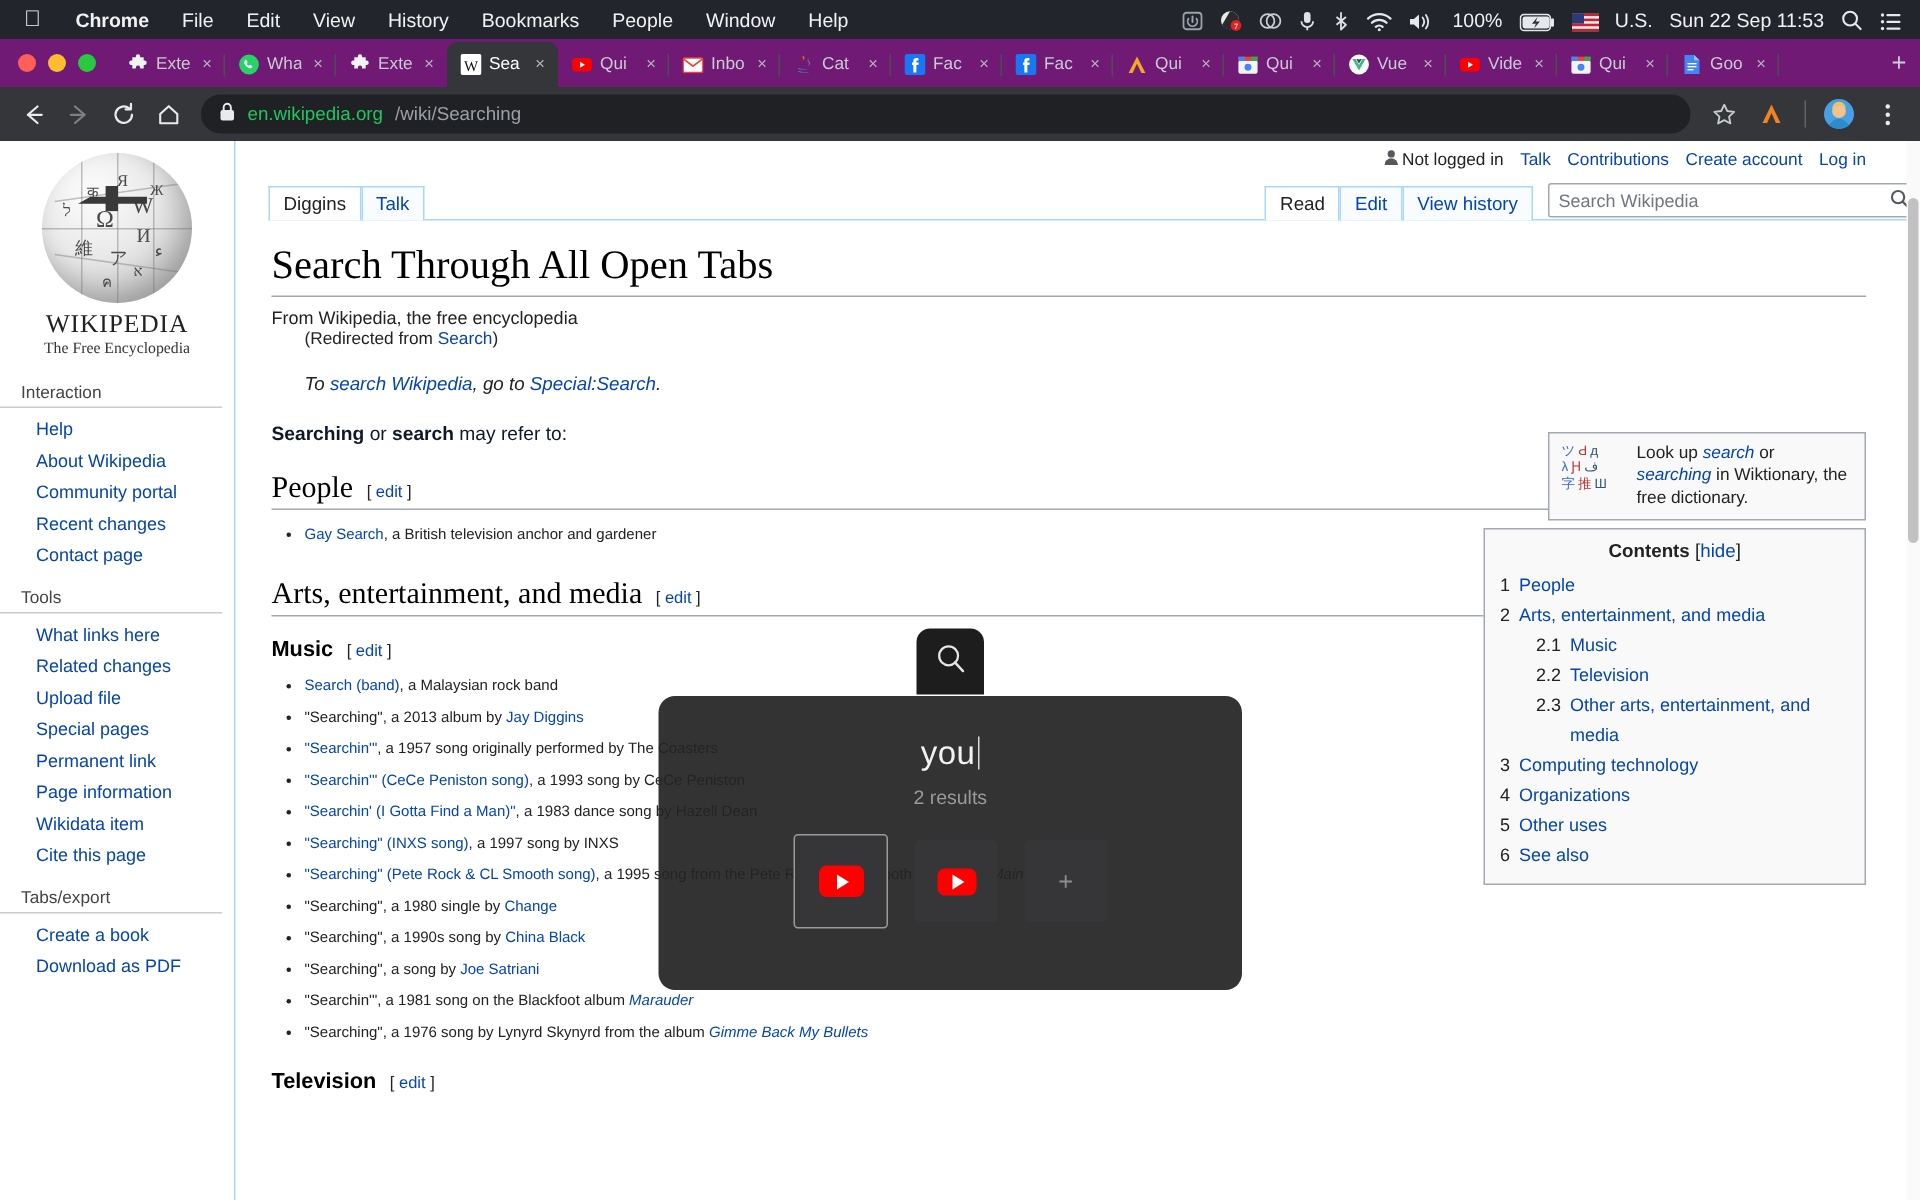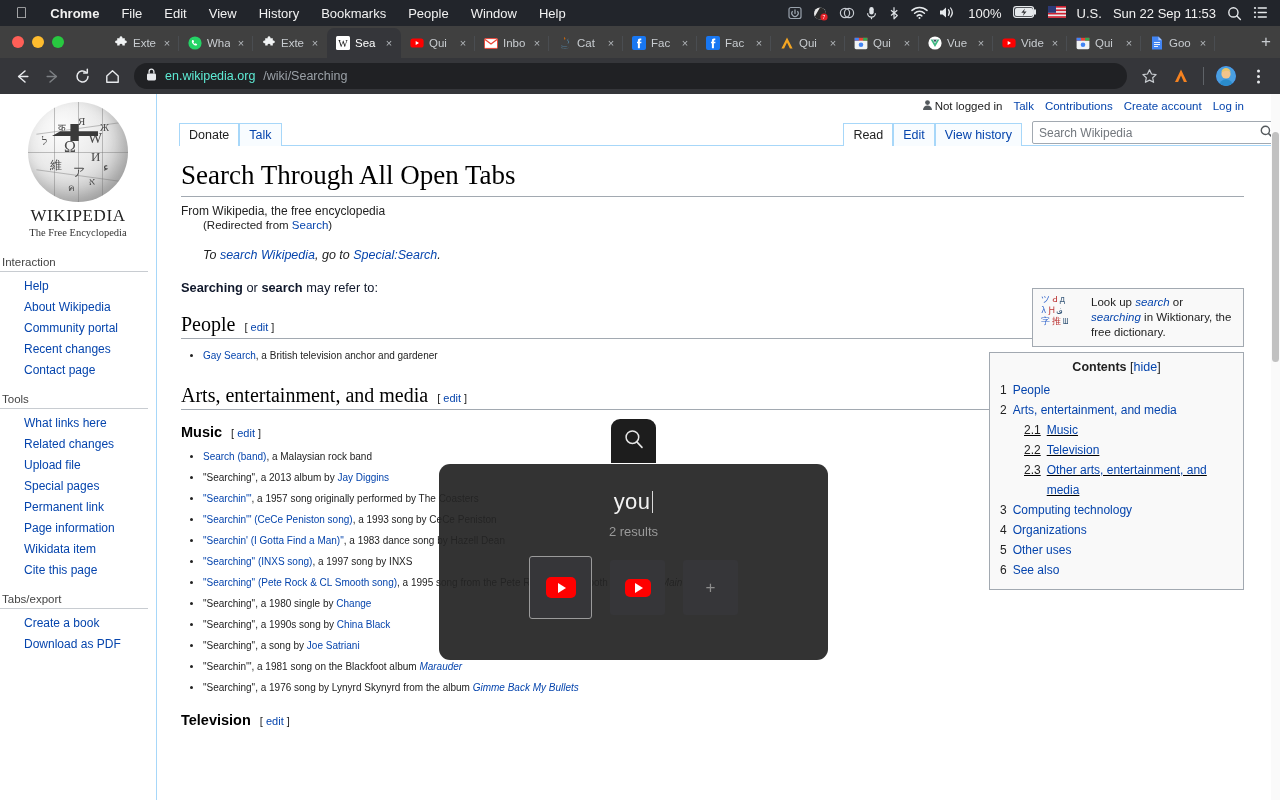--- a/index.html
+++ b/index.html
@@ -12,28 +12,28 @@
   }
 
   
   .menubar {
     height:26px; background:#22252b; display:flex; align-items:center;
     color:#f2f2f2; font-size:13px; padding:0 8px; position:relative;
   }
   .menubar .apple { font-size:15px; padding:0 12px 2px 8px; line-height:1; }
   .menubar .mi { padding:0 11px; white-space:nowrap; }
   .menubar .mi.bold { font-weight:bold; }
-  .menubar .right { margin-left:auto; display:flex; align-items:flex-start; gap:11px; padding-right:4px; }
+  .menubar .right { margin-left:auto; display:flex; align-items:flex-end; gap:11px; padding-right:4px; }
   .mb-ico { display:inline-flex; align-items:center; justify-content:center; position:relative; }
   .mb-text { font-size:13px; white-space:nowrap; }
 
   
   .tabstrip {
-    height:32px; background:#404040; display:flex; align-items:center;
-    padding-left:8px; position:relative;gap:29px;
+    height:32px; background:#701a75; display:flex; align-items:center;
+    padding-left:8px; position:relative;
   }
   .traffic { display:flex; align-items:center; gap:8px; height:32px; padding:0 12px 0 4px; }
   .dot { width:12px; height:12px; border-radius:50%; }
   .dot.r { background:#ff5f57; } .dot.y { background:#febc2e; } .dot.g { background:#28c840; }
   .tabs { display:flex; align-items:flex-end; height:32px; flex:1; min-width:0; }
   .tab {
     height:30px; display:flex; align-items:center; gap:5px;
     padding:0 6px 0 9px; min-width:0; width:74px; position:relative;
     color:#c8ccd0; font-size:11.5px; border-radius:7px 7px 0 0;
   }
@@ -46,21 +46,21 @@
 
   
   .toolbar { height:36px; background:#35363a; display:flex; align-items:center; padding:0 8px; gap:2px; }
   .tbtn { width:28px; height:28px; border-radius:50%; display:flex; align-items:center; justify-content:center; color:#e8eaed; }
   .tbtn.dim { color:#7d8084; }
   .omni {
     flex:1; height:26px; background:#202124; border-radius:13px;
     display:flex; align-items:center; padding:0 12px; margin:0 6px;
     color:#e8eaed; font-size:12.5px; gap:8px; min-width:0;
   }
-  .omni .url-host { color:#5eead4; }
+  .omni .url-host { color:#22c55e; }
   .omni .url-path { color:#9aa0a6; }
   .tb-right { display:flex; align-items:center; gap:4px; }
   .tb-sep { width:1px; height:18px; background:#5f6368; margin:0 4px; }
   .avatar { width:20px; height:20px; border-radius:50%; background:#3d6fd6; overflow:hidden; position:relative; }
 
   
   .page { position:relative; height:calc(800px - 26px - 32px - 36px); background:#fff; overflow:hidden; display:flex; }
   .page-scroll-track { position:absolute; right:0; top:0; width:9px; height:100%; background:#fafafa; }
   .page-scroll-thumb { position:absolute; right:1px; top:38px; width:7px; height:230px; background:#c1c1c1; border-radius:4px; }
 
@@ -72,21 +72,21 @@
     background:
       radial-gradient(circle at 34% 28%, #fdfdfd 0%, #e9e9e9 42%, #cfcfcf 68%, #a8a8a8 100%);
     position:relative; overflow:hidden;
     box-shadow:inset -6px -8px 16px rgba(0,0,0,0.18);
   }
   .globe .gl { position:absolute; color:#4a4a4a; font-family:"Liberation Serif", serif; }
   .globe .seam { position:absolute; background:rgba(120,120,120,0.45); }
   .wm-title { font-family:"Liberation Serif", serif; font-size:17px; letter-spacing:.6px; margin-top:4px; color:#222; }
   .wm-sub { font-family:"Liberation Serif", serif; font-size:10.5px; color:#333; margin-top:1px; }
   .nav-group { margin-top:9px; }
-  .nav-head { font-size:11.5px; color:#444; padding:3px 0 3px 2px; border-bottom:1px solid #c8ccd1; margin:0 8px 4px 0; display:flex; align-items:center; }
+  .nav-head { font-size:11.5px; color:#444; padding:3px 0 3px 14px; border-bottom:1px solid #c8ccd1; margin:0 8px 4px 0; display:flex; align-items:center; }
   .nav-item { font-size:12px; color:#0645ad; padding:2px 0 2px 24px; line-height:17px; white-space:nowrap; }
   .nav-item.visited { color:#0b0080; }
 
   
   .content { flex:1; min-width:0; border-left:1px solid #a7d7f9; padding:0; position:relative; background:#fff; }
   .user-links { text-align:right; font-size:11.5px; padding:6px 36px 0 0; color:#222; }
   .user-links a { color:#0645ad; margin-left:11px; text-decoration:none; }
   .user-links .notlogged { color:#222;text-align:right; }
   .person-ico { display:inline-block; width:9px; height:9px; position:relative; margin-right:3px; }
 
@@ -132,34 +132,34 @@
   ul.wlist { margin:6px 0 0 0; padding-left:22px; }
   ul.wlist li { font-size:10px; color:#222; line-height:21px; list-style:disc; margin-bottom:0px; }
   ul.wlist li a { color:#0645ad; text-decoration:none; }
 
   
   .wikt-box {
     position:absolute; right:36px; top:194px; width:212px;
     border:1px solid #a2a9b1; background:#f9f9f9; padding:6px 8px;
     display:flex; gap:8px; font-size:11.5px; color:#222; line-height:15px;
   }
-  .wikt-logo { width:42px; flex:0 0 42px; font-size:9px; line-height:11px; color:#36c; font-family:Liberation Mono, monospace; }
+  .wikt-logo { width:42px; flex:0 0 42px; font-size:9px; line-height:11px; color:#36c; font-family:Liberation Sans, sans-serif; }
   .wikt-logo div span { margin-right:2px; }
   .wikt-box a { color:#0645ad; font-style:italic; text-decoration:none; }
   .toc {
     position:absolute; right:36px; top:258px; width:255px;
     border:1px solid #a2a9b1; background:#f9f9f9; padding:7px 10px 9px 10px; font-size:12px;
   }
   .toc-title { text-align:center; font-weight:bold; font-size:12.5px; color:#222; margin-bottom:6px; }
   .toc-title .hide { font-weight:normal; color:#222; }
   .toc-title .hide a { color:#0645ad; text-decoration:none; }
   .toc-row { display:flex; line-height:20px; }
   .toc-num { color:#222; flex:0 0 auto; margin-right:6px; }
   .toc-row a { color:#0645ad; text-decoration:none; }
-  .toc-row.l2 { padding-left:24px;text-decoration:underline; }
+  .toc-row.l2 { padding-left:24px; }
 
   
   .ext-tab {
     position:absolute; left:611px; top:325px; width:45px; height:44px;
     background:#1d1d1d; border-radius:9px 9px 0 0; z-index:40;
     display:flex; align-items:center; justify-content:center;
   }
   .ext-panel {
     position:absolute; left:439px; top:370px; width:389px; height:196px;
     background:rgba(36,36,36,0.93); border-radius:11px; z-index:41;
@@ -609,21 +609,21 @@
     <div class="user-links">
       <span class="person-ico">
         <svg width="9" height="10" viewBox="0 0 9 10">
             <circle cx="4.5" cy="2.6" r="2.4" fill="#54595d"></circle>
             <path d="M0 10a4.5 4.5 0 0 1 9 0z" fill="#54595d"></path>
           </svg>
       </span><span class="notlogged">Not logged in</span><a>Talk</a><a>Contributions</a><a>Create account</a><a>Log in</a>
     </div>
 
     <div class="tabrow">
-      <div class="ptab sel">Donate</div>
+      <div class="ptab sel">Diggins</div>
       <div class="ptab talk">Talk</div>
       <div class="spacer"></div>
       <div class="rtabs">
         <div class="rtab sel">Read</div>
         <div class="rtab">Edit</div>
         <div class="rtab">View history</div>
       </div>
       <div class="searchbox">
         <span>Search Wikipedia</span>
         <span class="sicon">

